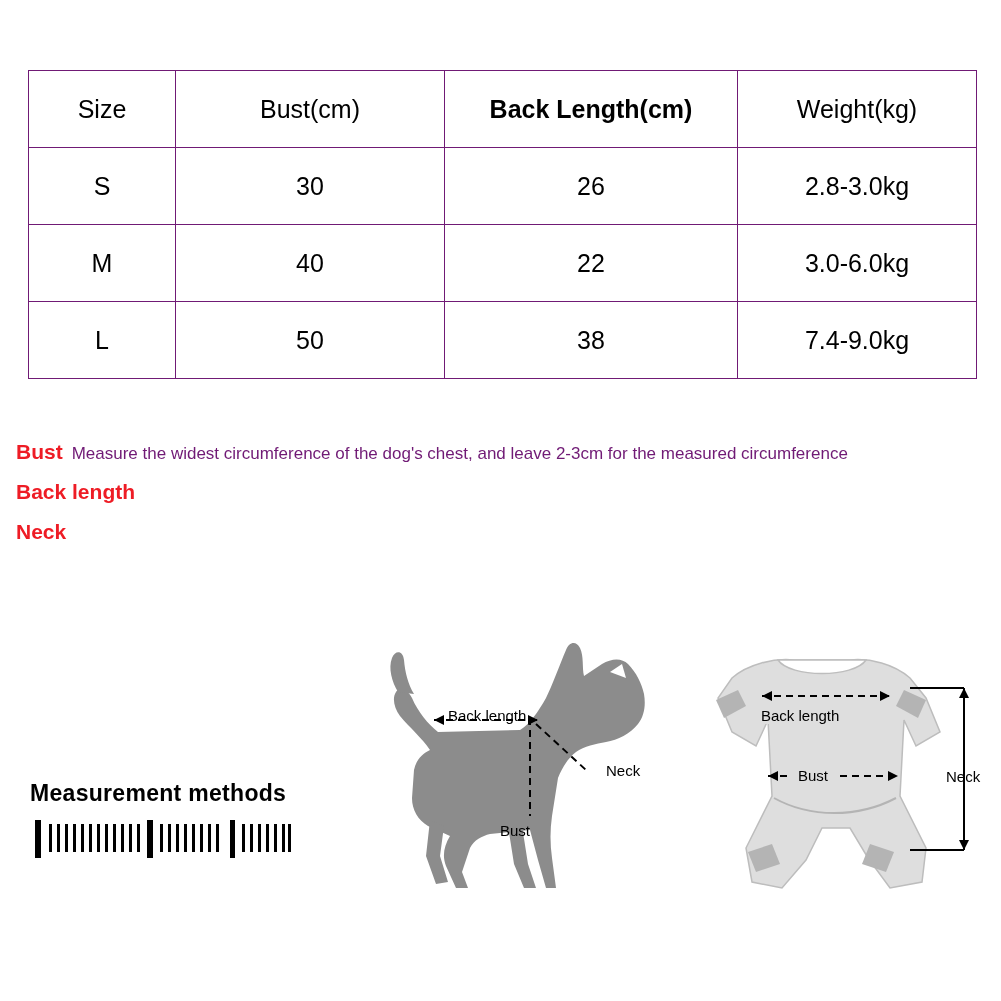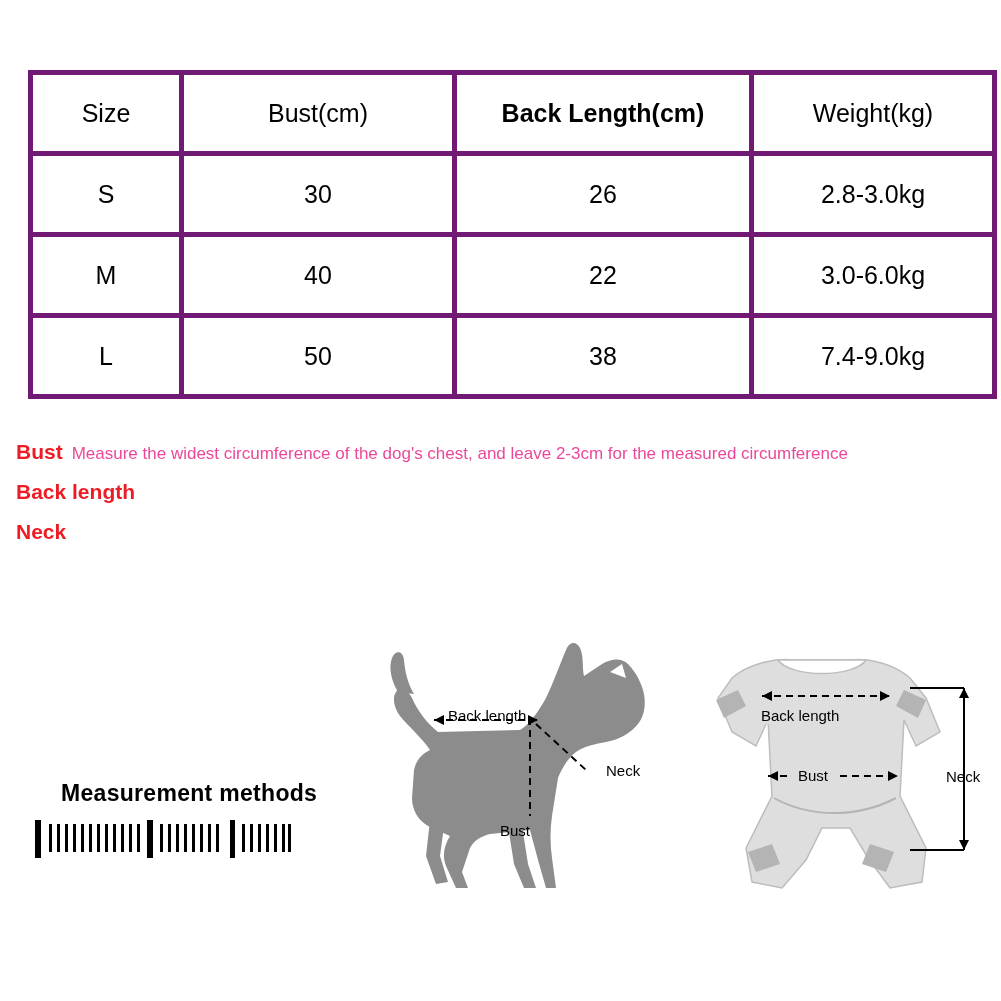--- a/index.html
+++ b/index.html
@@ -19,21 +19,21 @@
   
   .size-table {
     position: absolute;
     left: 28px;
     top: 70px;
     width: 944px;
     border-collapse: collapse;
     table-layout: fixed;
   }
   .size-table td, .size-table th {
-    border: 5px solid #701a75;
+    border: 1px solid #701a75;
     text-align: center;
     font-weight: normal;
     font-size: 25px;
     height: 76px;
     padding: 0;
   }
   .size-table .col-size   { width: 146px; }
   .size-table .col-bust   { width: 268px; }
   .size-table .col-back   { width: 292px; font-weight: bold; }
   .size-table .col-weight { width: 238px; text-align: center; }
@@ -54,32 +54,31 @@
     white-space: nowrap;
   }
   .def-term {
     color: #ee1c25;
     font-weight: bold;
     font-size: 21px;
     margin-right: 9px;
   }
   .def-text {
     font-size: 17px;
-    color: #ec4899;
+    color: #701a75;
   }
 
   
   .mm-heading {
     position: absolute;
     left: 30px;
     top: 780px;
     font-size: 23px;
     font-weight: bold;
     letter-spacing: 0.3px;
-    margin-left: 31px;
   }
   .ruler {
     position: absolute;
     left: 30px;
     top: 818px;
     width: 262px;
     height: 42px;
   }
 
   

